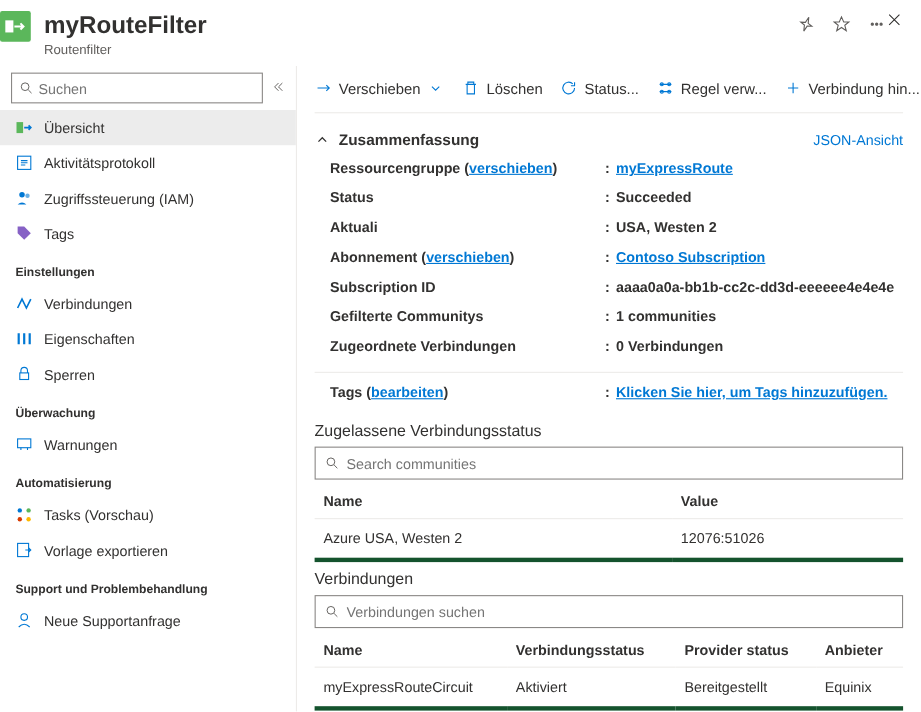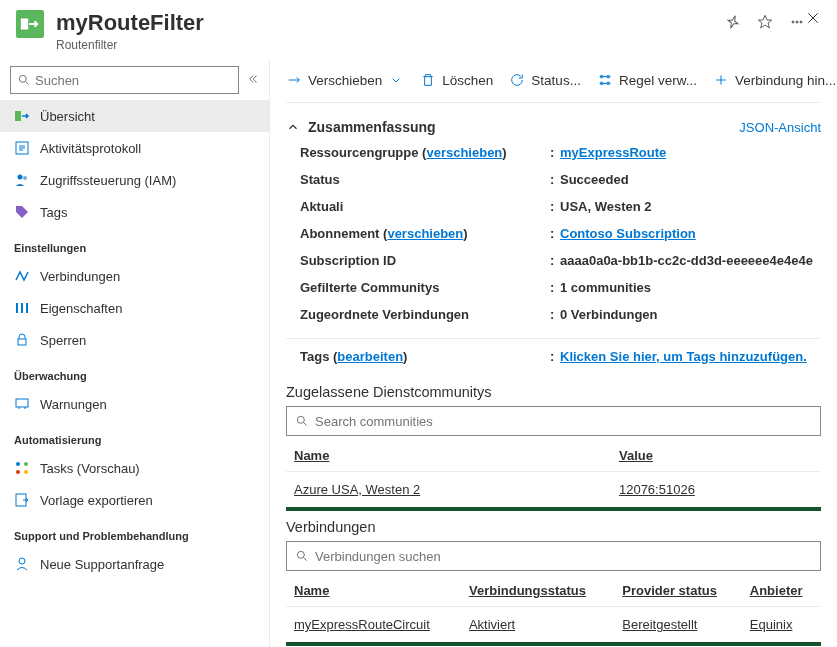--- a/index.html
+++ b/index.html
@@ -1,18 +1,18 @@
 <!DOCTYPE html>
 <html><head>
 <meta charset="utf-8">
 <style>
 * { box-sizing: border-box; margin: 0; padding: 0; font-family: "Segoe UI", Arial, sans-serif; }
 body { background: #fff; width: 837px; height: 647px; overflow: hidden; font-size: 13px; color: #323130; }
 .root { display: flex; flex-direction: column; height: 100%; }
-.header { display: flex; align-items: flex-start; padding: 10px 16px 8px 16px; justify-content: space-between; }
+.header { display: flex; align-items: flex-start; padding: 10px 16px 8px 0; justify-content: space-between; }
 .header-icon { width: 28px; height: 28px; background: #5bb75b; border-radius: 2px; margin-right: 12px; display:flex; align-items:center; justify-content:center; }
 .header-icon svg { width: 22px; height: 22px; }
 .header-titles { flex: 1; }
 .h-title { font-size: 22px; font-weight: 600; color: #323130; }
 .h-sub { font-size: 12px; color: #605e5c; margin-top: 2px; }
 .header-actions { display: flex; gap: 16px; align-items: center; margin-top: 4px; }
 .header-actions svg { width: 16px; height: 16px; stroke: #605e5c; fill: none; stroke-width: 1.5; }
 .header-close { margin-left: auto; }
 .body { display: flex; flex: 1; overflow: hidden; }
 .sidebar { width: 270px; border-right: 1px solid #edebe9; display: flex; flex-direction: column; overflow-y: auto; }
@@ -35,21 +35,21 @@
 .json-link { color: #0078d4; font-size: 13px; cursor: pointer; }
 .kv { display: grid; grid-template-columns: 250px 10px 1fr; row-gap: 12px; font-size: 13px; padding: 4px 0 12px 14px; font-weight: bold; }
 .kv .k { color: #323130; }
 .kv .colon { }
 .kv .v { color: #323130; }
 .link { color: #0078d4; text-decoration: underline; cursor: pointer; }
 .section-title { font-size: 14.5px; font-weight: 400; color: #323130; padding: 8px 0 6px 0; }
 .search-field { display: flex; align-items: center; border: 1px solid #8a8886; height: 30px; padding: 0 8px; margin-bottom: 4px; }
 .search-field svg { width:14px; height:14px; stroke:#605e5c; fill:none; stroke-width:1.5; }
 .search-field input { border:none; outline:none; flex:1; margin-left:6px; font-size:13px; }
-.tbl { width: 100%; border-collapse: collapse; font-size: 13px; text-decoration: underline; }
+.tbl { width: 100%; border-collapse: collapse; font-size: 13px; }
 .tbl th { text-align: left; font-weight: 600; padding: 8px; border-bottom: 1px solid #edebe9; }
 .tbl td { padding: 10px 8px; border-bottom: 4px solid #14532d; }
 .divider { border: none; border-top: 1px solid #edebe9; margin: 4px 0 10px 0; }
 </style>
 </head>
 <body>
 
 <div class="root">
   <div class="header">
     <div class="header-icon">
@@ -286,21 +286,21 @@
         <div class="colon">:</div>
         <div class="v">0 Verbindungen</div>
       </div>
       <hr class="divider">
       <div class="kv" style="padding-top:0;">
         <div class="k"><span>Tags</span> (<span class="link">bearbeiten</span>)</div>
         <div class="colon">:</div>
         <div class="v"><span class="link">Klicken Sie hier, um Tags hinzuzufügen.</span></div>
       </div>
 
-      <div class="section-title">Zugelassene Dienstcommunitys</div>
+      <div class="section-title">Zugelassene Verbindungsstatus</div>
       <div class="search-field">
         <svg viewBox="0 0 24 24">
             <circle cx="10" cy="10" r="6"></circle>
             <path d="M15 15 L20 20"></path>
           </svg>
         <input placeholder="Search communities" style="">
       </div>
       <table class="tbl">
         <thead>
             <tr>

